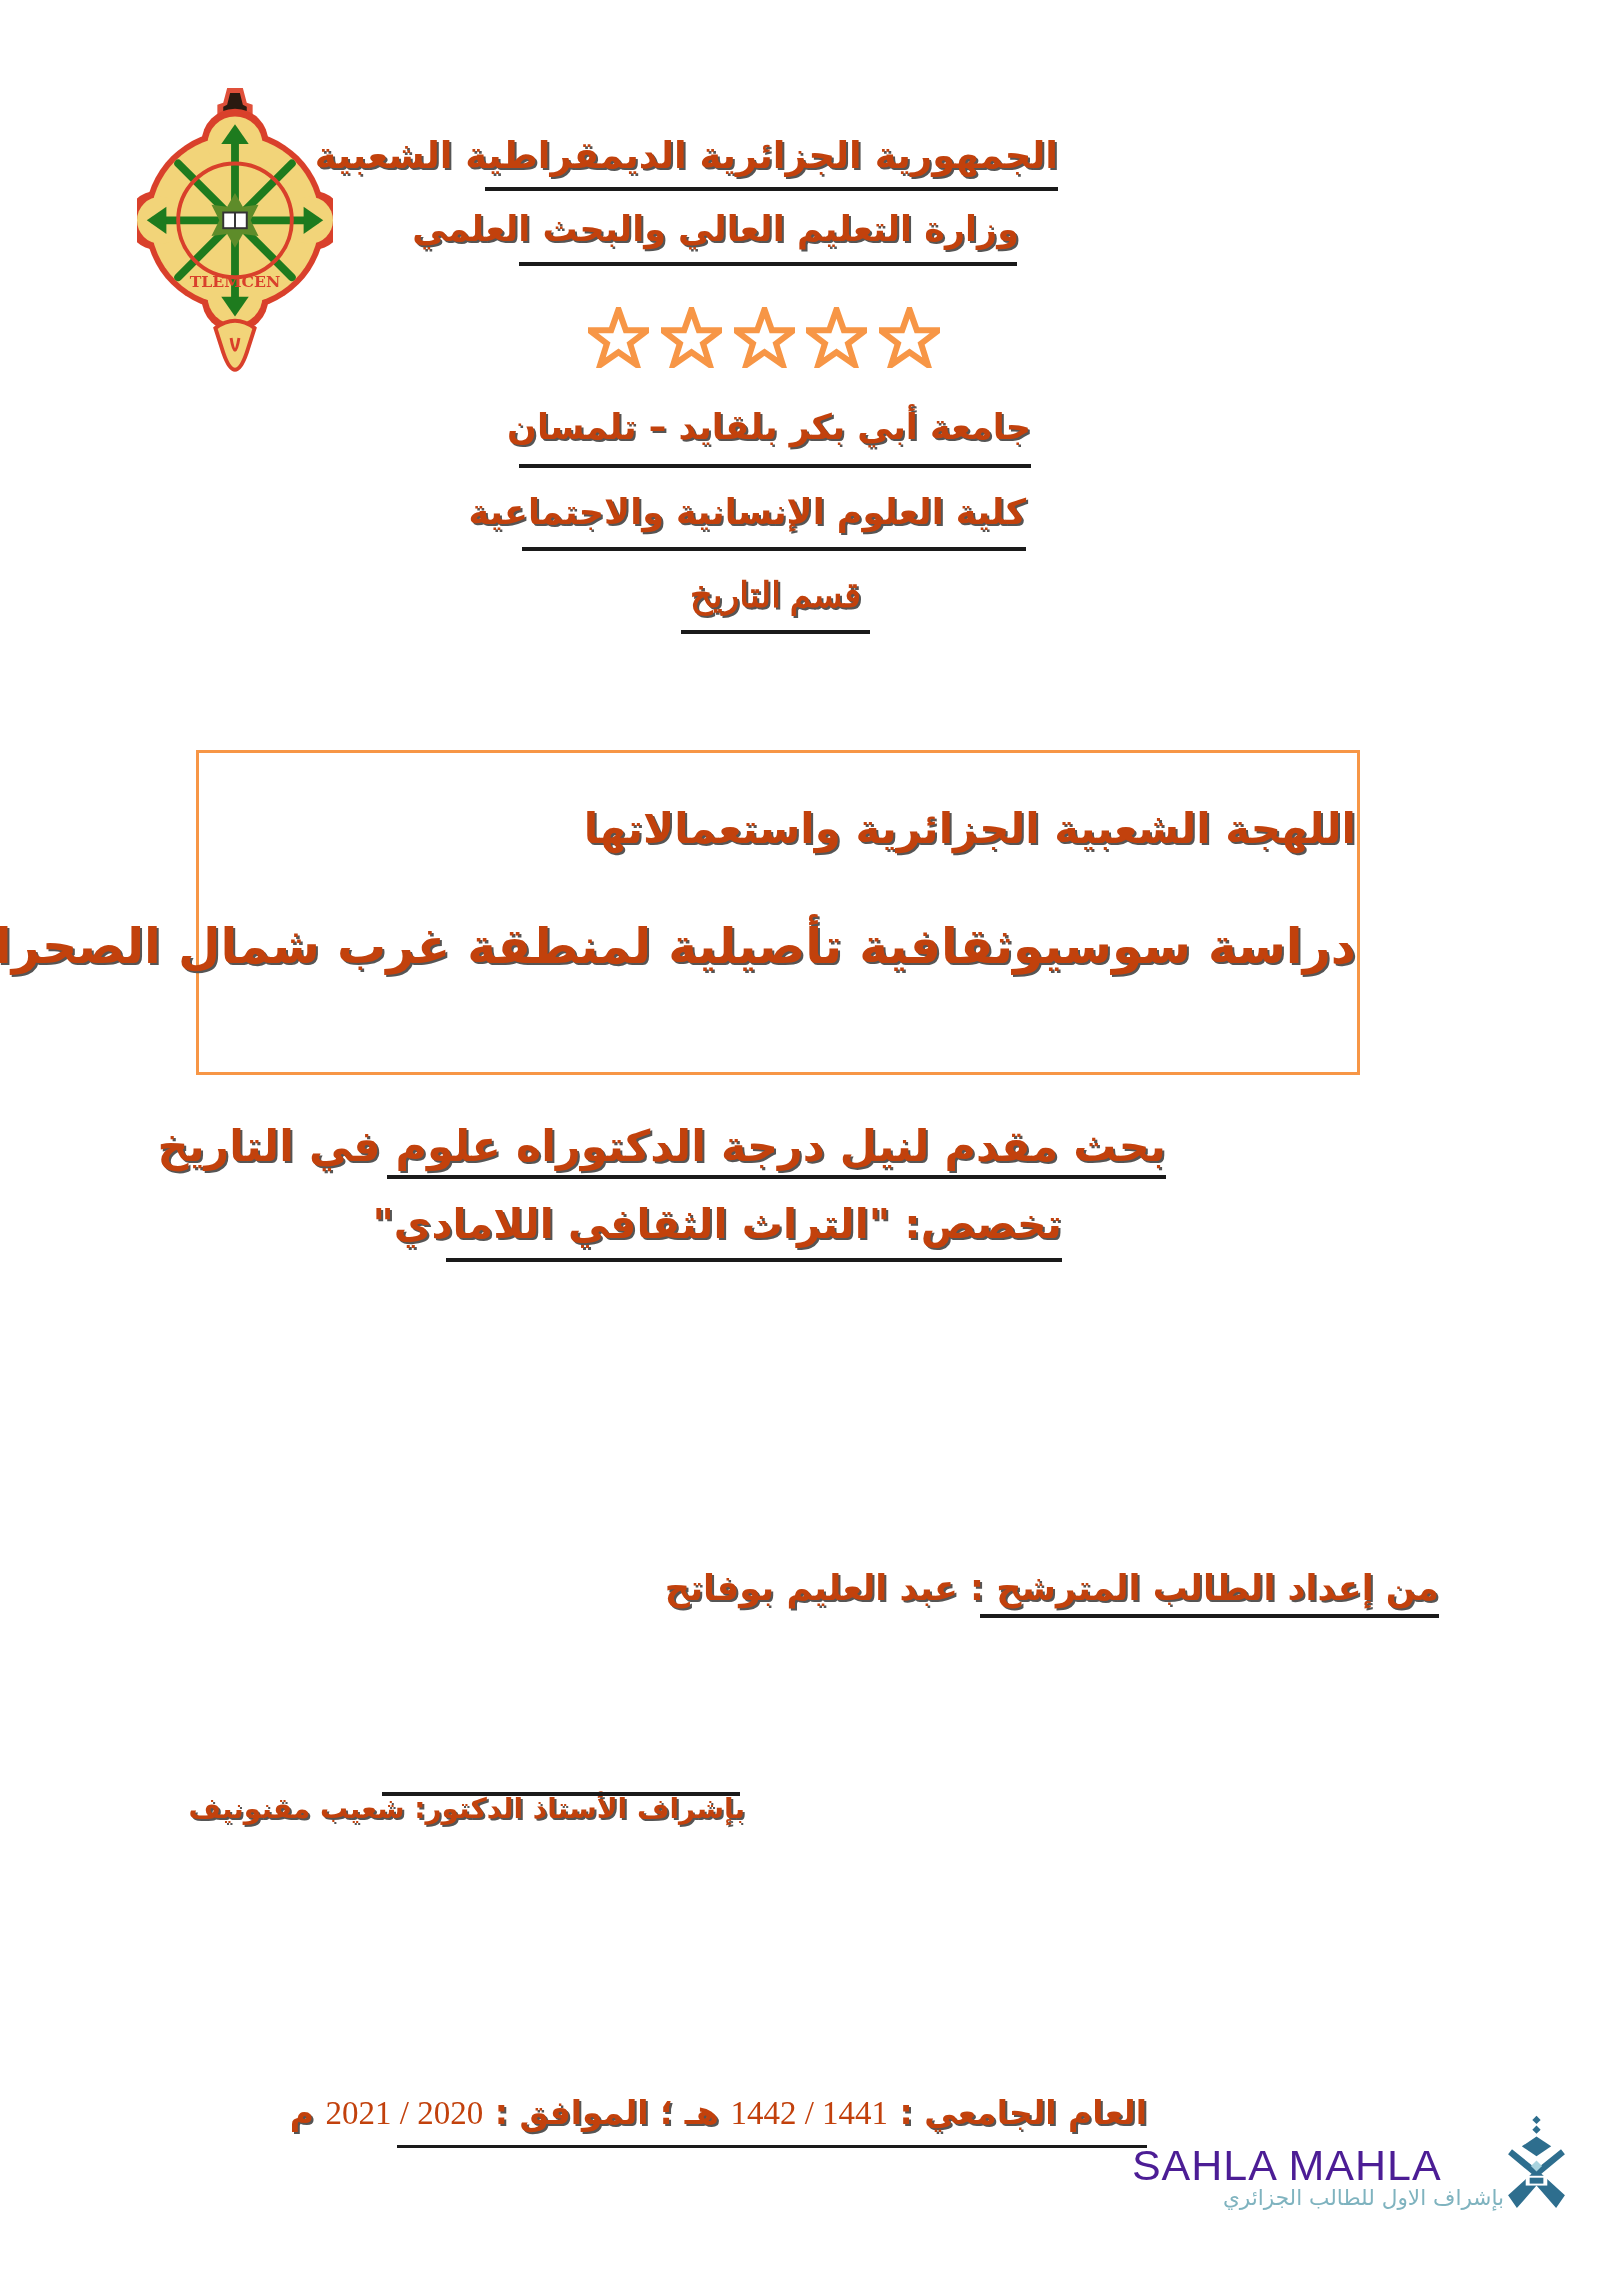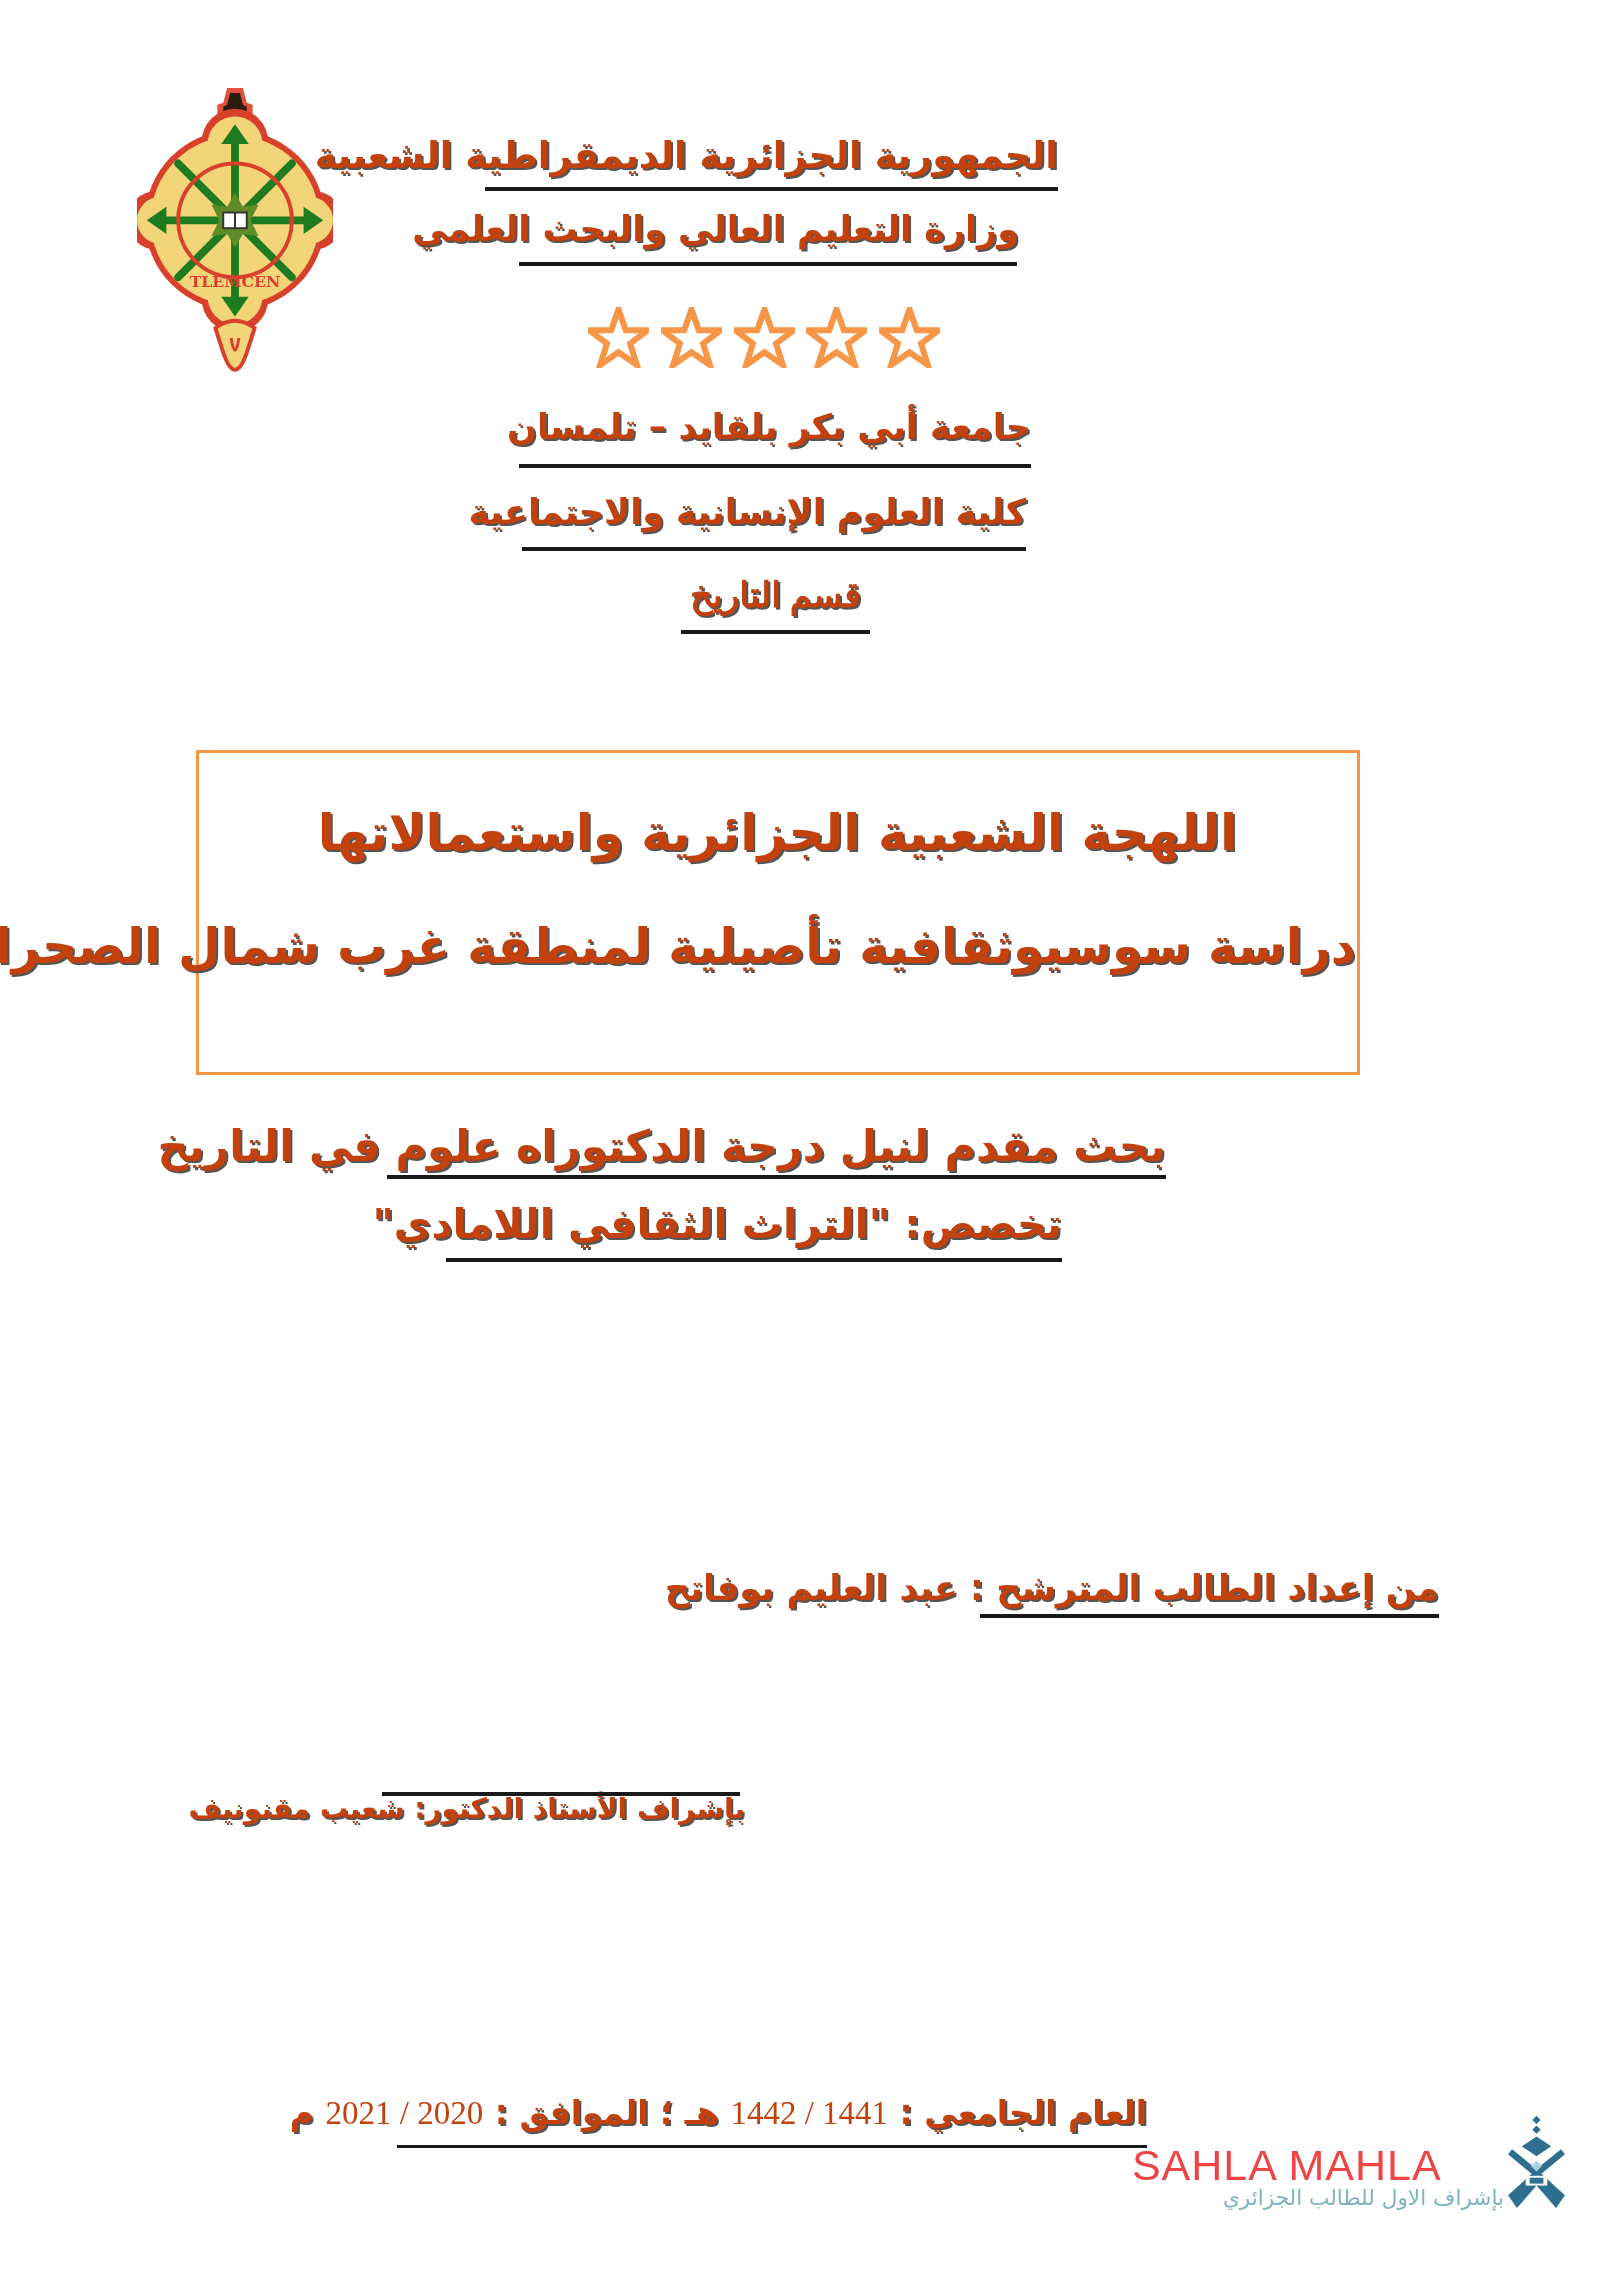--- a/index.html
+++ b/index.html
@@ -15,32 +15,32 @@
   
   .h1 { font-size: 37px; }
   .h2 { font-size: 35px; }
 
   
   .stars { display: flex; gap: 11.8px; }
   .star { width: 61px; height: 61px; }
 
   
   .title-box { border: 3.9px solid #F79646; box-sizing: border-box; background: #fff; }
-  .title1 { font-size: 50px; }
+  .title1 { font-size: 42px; text-align: right; }
   .title2 { font-size: 49px; }
 
   .deg1 { font-size: 43px; }
   .deg2 { font-size: 41px; }
 
   .author { font-size: 35px; }
   .supervisor { font-size: 28px; margin-top: 44px; }
   .year { font-size: 33px; }
   .year .num { font-family: "Liberation Serif", serif; font-weight: normal; text-shadow: none; }
 
-  .watermark-en { font-family: "Liberation Sans", sans-serif; font-size: 43px; color: #ef4444;
+  .watermark-en { font-family: "Liberation Sans", sans-serif; font-size: 43px; color: #4c1d95;
                   letter-spacing: 1px; font-weight: normal; line-height: 1; white-space: nowrap; }
   .watermark-ar { font-family: "DejaVu Sans", sans-serif; font-size: 21.6px; color: #7FB3BF;
                   direction: rtl; white-space: nowrap; line-height: 1; }
 </style>
 </head>
 <body>
 
 <div class="abs" style="left:137px; top:83px; width:196px; height:309px;">
   <svg width="196" height="309" viewBox="0 0 200 315">
 

